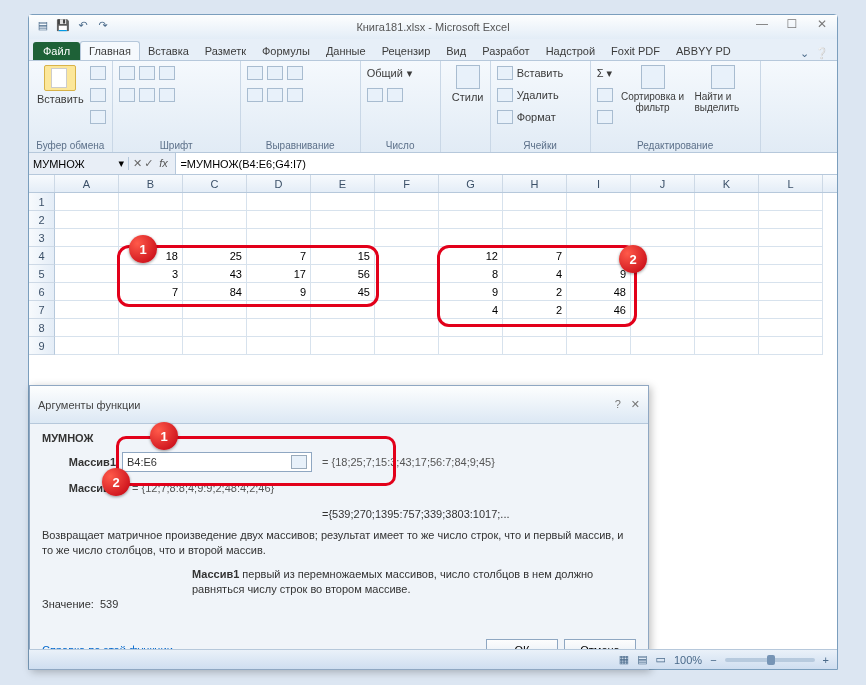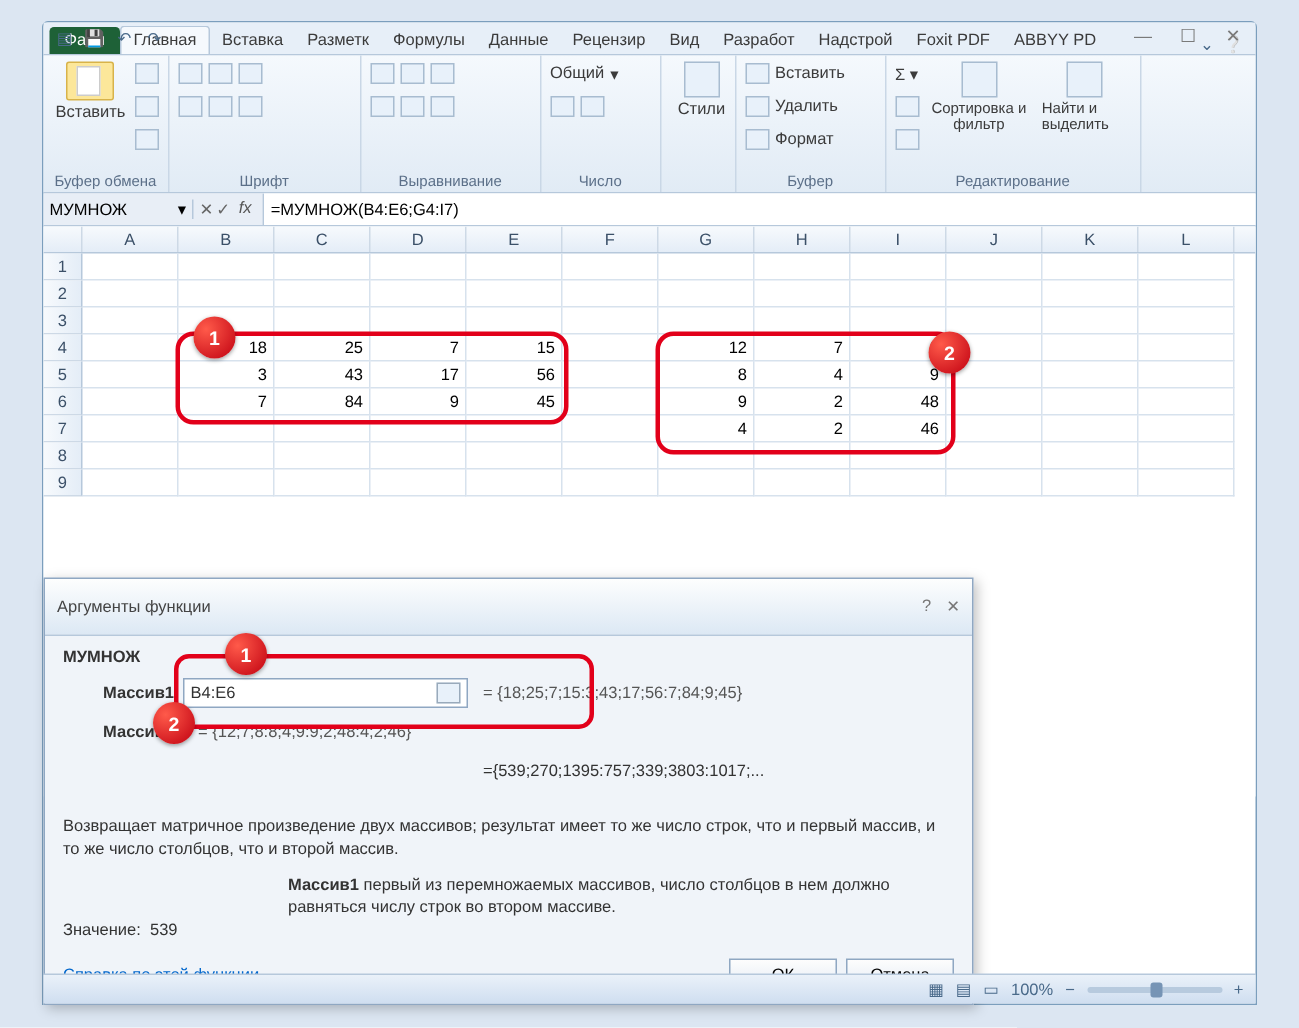--- a/index.html
+++ b/index.html
@@ -44,39 +44,42 @@
 .dialog{position:absolute;left:0;top:370px;width:620px;height:285px;background:#f0f4f9;border:1px solid #8fa7c2;box-shadow:2px 2px 8px rgba(0,0,0,.25)}
 .dlg-title{height:38px;background:linear-gradient(#fdfefe,#dce8f4);border-bottom:1px solid #b6c8db;display:flex;align-items:center;padding:0 8px;color:#444}
 .dlg-ctrl{margin-left:auto;display:flex;gap:10px;color:#777}
 .dlg-body{padding:8px 12px;color:#333}
 .dlg-fn{font-weight:bold;margin-bottom:6px}
 .arg-row{display:flex;align-items:center;height:24px;margin:2px 0}
 .arg-label{width:80px;text-align:right;font-weight:bold;padding-right:6px}
 .arg-input{width:190px;height:20px;border:1px solid #8fa7c2;background:#fff;padding:0 4px;display:flex;align-items:center;justify-content:space-between}
 .arg-pick{width:16px;height:14px;border:1px solid #9ab;background:#e8f1fa}
 .arg-eq{padding-left:10px;color:#555}
-.desc{margin-top:18px;line-height:1.4;color:#333}
+.desc{margin-top:2px;line-height:1.4;color:#333}
 .desc b{font-weight:bold}
 .dlg-foot{position:absolute;bottom:8px;left:12px;right:12px;display:flex;align-items:center}
 .dlg-link{color:#0066cc;text-decoration:underline}
 .dlg-btn{width:72px;height:22px;border:1px solid #8fa7c2;background:linear-gradient(#fdfdfd,#e3ebf4);margin-left:6px;text-align:center;line-height:20px}
 .arg-box{position:absolute;border:3px solid #e2001a;border-radius:10px;pointer-events:none}
 .status{position:absolute;bottom:0;left:0;right:0;height:20px;background:linear-gradient(#eaf1f9,#cfdef0);border-top:1px solid #b6c8db;display:flex;align-items:center;justify-content:flex-end;gap:8px;padding:0 8px;font-size:10px;color:#4a6a8a}
 .zoom-track{width:90px;height:4px;background:#b7cade;position:relative;border-radius:2px}
 .zoom-thumb{position:absolute;left:42px;top:-3px;width:8px;height:10px;background:#7694b5;border-radius:2px}
 </style>
 </head>
 <body>
 
 <div class="window">
   <div class="qat">
     <span>▤</span>
     <span>💾</span>
     <span>↶</span>
     <span>↷</span>
+  </div>
+  <div class="title-bar">
+    <span>Книга181.xlsx - Microsoft Excel</span>
   </div>
   <div class="win-controls">
     <div class="win-btn">—</div>
     <div class="win-btn">☐</div>
     <div class="win-btn">✕</div>
   </div>
 
   <div class="ribbon-tabs">
     <div class="tab file">Файл</div>
     <div class="tab active">Главная</div>
@@ -182,21 +185,21 @@
         <div class="mini-row">
               <span class="ico"></span>
               <span>Удалить</span>
             </div>
         <div class="mini-row">
               <span class="ico"></span>
               <span>Формат</span>
             </div>
       </div>
         </div>
-      <div class="grp-label">Буфер</div>
+      <div class="grp-label">Ячейки</div>
     </div>
     <div class="grp" style="width:170px">
       <div class="grp-body">
         <div class="mini-col">
           <div class="mini-row">
               <span>Σ ▾</span>
             </div>
           <div class="mini-row">
               <span class="ico"></span>
             </div>

